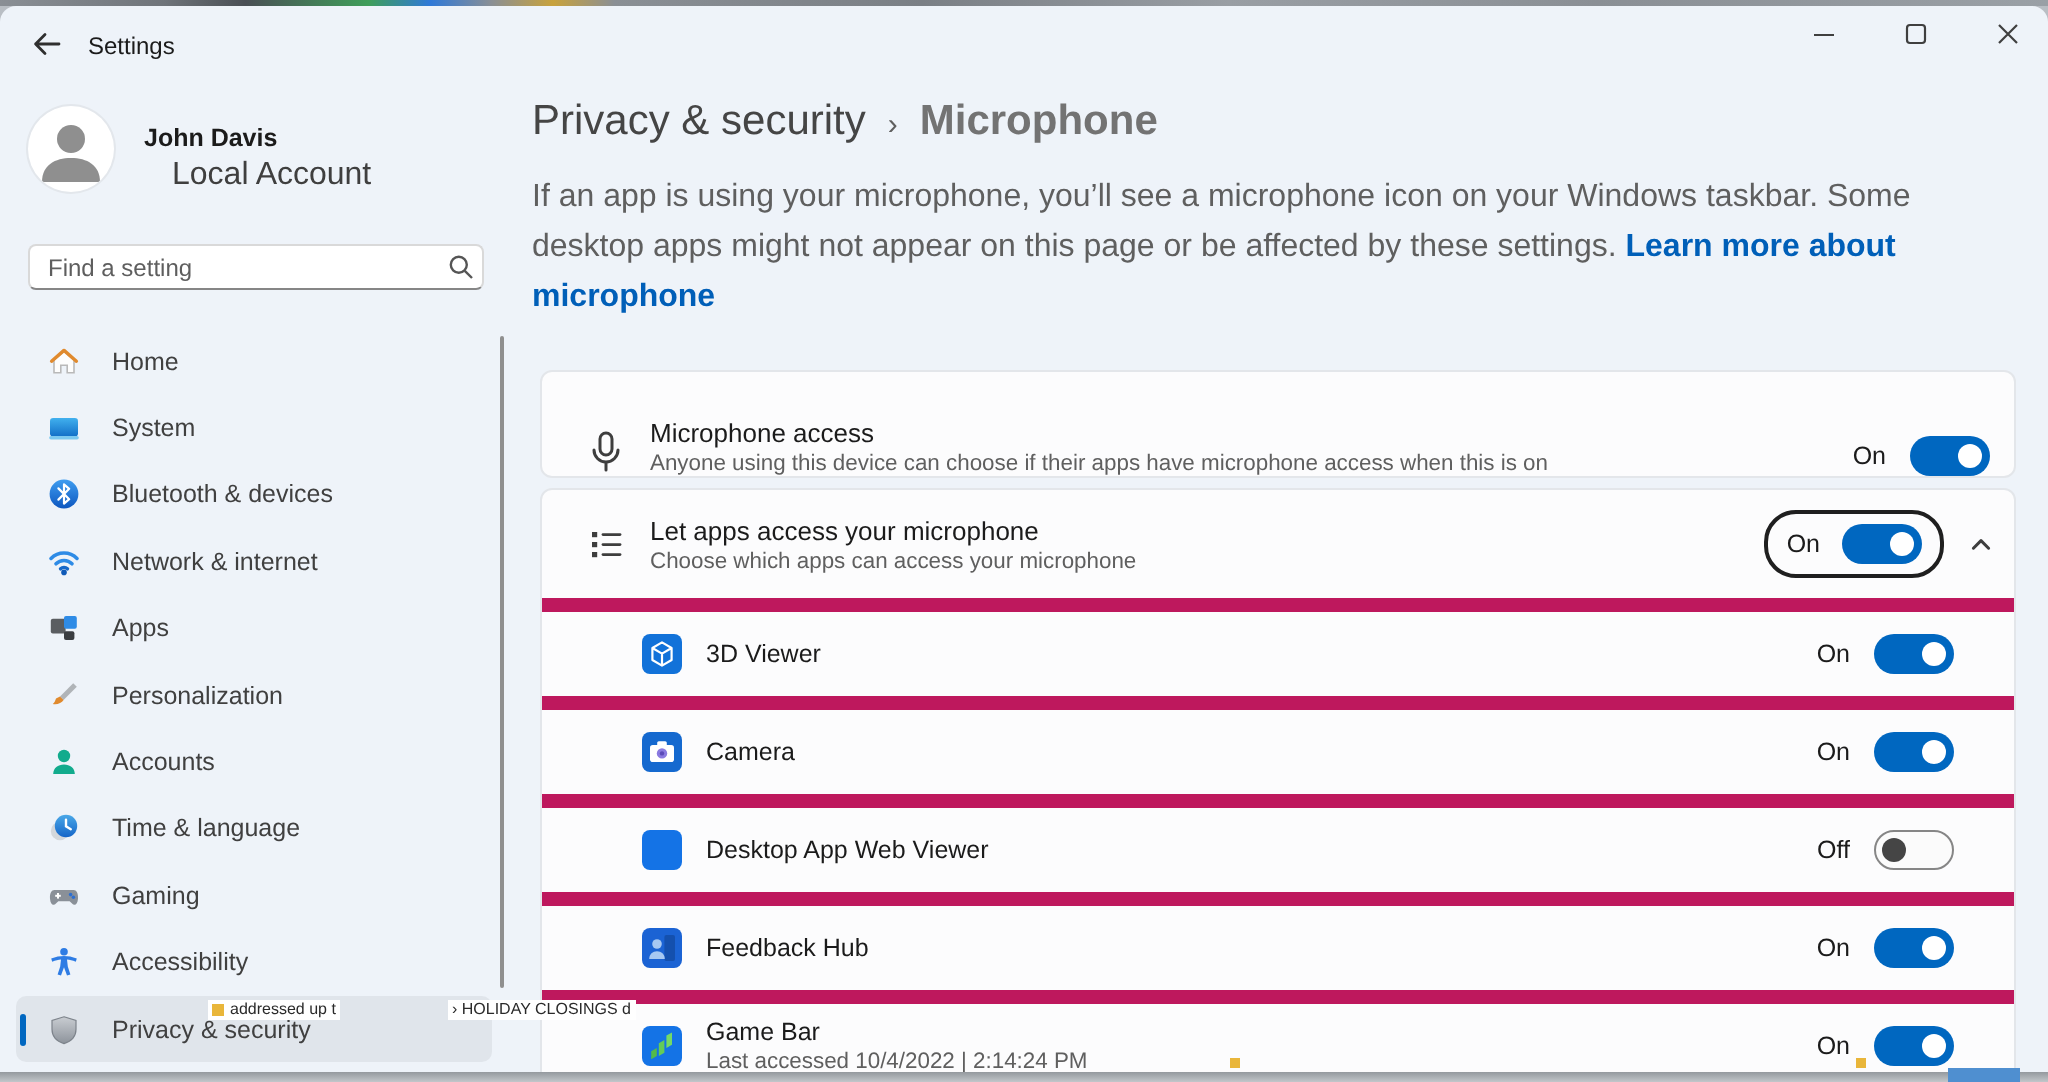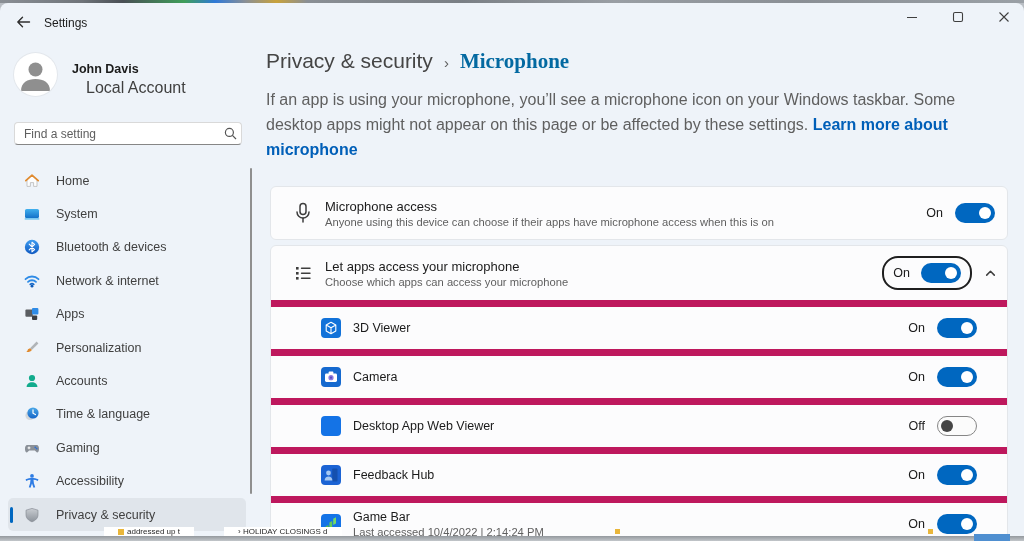--- a/index.html
+++ b/index.html
@@ -5,22 +5,22 @@
   * { margin:0; padding:0; box-sizing:border-box; }
   html,body { width:1024px; height:541px; overflow:hidden;
     font-family:"Liberation Sans", sans-serif; background:#b9bec4; }
 
   
   .top-strip { position:absolute; left:0; top:0; width:1024px; height:3px;
     background:linear-gradient(90deg,#8a8f95 0%,#6f747a 8%,#4a4f55 12%,#3f9e5a 18%,#2f79d8 21%,#8a8f95 24%,#c8a23c 27%,#8a8f95 30%,#7a7f85 45%,#999ea4 60%,#8a8f95 78%,#9aa0a6 100%); }
   .bottom-bar { position:absolute; left:0; top:536px; width:1024px; height:5px;
     background:linear-gradient(180deg,#94999e,#c2c6ca); z-index:6; }
   .corner-blue { position:absolute; right:14px; top:534px; width:36px; height:7px; background:#4f8fd0; z-index:7; }
-  .excel-frag { position:absolute; top:527px; height:10px; line-height:10px; font-size:8px;
-    color:#2a2a2a; background:#ffffff; padding:0 14px; white-space:nowrap; z-index:5; }
+  .excel-frag { position:absolute; top:500px; height:10px; line-height:10px; font-size:8px;
+    color:#2a2a2a; background:#ffffff; padding:0 2px; white-space:nowrap; z-index:5; }
   .excel-frag .mark { display:inline-block; width:6px; height:6px; background:#e9b63a; margin-right:3px; vertical-align:middle; }
   .excel-dot { position:absolute; top:529px; width:5px; height:5px; background:#e9b63a; z-index:5; }
 
   
   .win { position:absolute; left:0; top:3px; width:1024px; height:533px;
     background:#eef3f9; border-radius:8px 8px 0 0; overflow:hidden; z-index:2; }
 
   
   .back-btn { position:absolute; left:16px; top:12px; width:18px; height:16px; cursor:pointer; }
   .win-title { position:absolute; left:44px; top:13px; font-size:12px; color:#1b1b1b; }
@@ -49,26 +49,26 @@
   .nav-item.selected::before { content:""; position:absolute; left:2px; top:9px; width:3px; height:16px;
     border-radius:2px; background:#0067c0; }
   .side-scroll { position:absolute; left:250px; top:165px; width:2px; height:326px;
     background:#8f8f8f; border-radius:1px; }
 
   
   .content { position:absolute; left:266px; top:0; width:758px; height:100%; }
   .breadcrumb { margin-top:46px; font-size:21px; display:flex; align-items:baseline; }
   .bc-parent { color:#454545; }
   .bc-sep { color:#5f5f5f; font-size:15px; margin:0 11px; }
-  .bc-current { color:#0369a1; font-weight:bold;font-family:Liberation Serif, serif; }
+  .bc-current { color:#737373; font-weight:bold; }
   .desc { margin-top:14px; width:744px; font-size:16px; line-height:1.55; color:#5f5f5f; }
   .desc a { color:#005fb8; font-weight:bold; text-decoration:none; cursor:pointer; }
 
   .card { margin-left:4px; width:738px; background:#fcfcfd; border:1px solid #e3e6ea; border-radius:6px; }
-  .card.first { margin-top:24px; height:54px; display:flex; align-items:center; }
+  .card.first { margin-top:24px; height:54px; display:flex; align-items:flex-end; }
   .expander { margin-top:5px; overflow:hidden; }
   .exp-header { height:54px; display:flex; align-items:center; }
   .row-icon { margin-left:22px; width:20px; display:flex; justify-content:center; }
   .row-text { margin-left:12px; }
   .row-title { font-size:13px; color:#1b1b1b; }
   .row-sub { font-size:11.2px; color:#5f5f5f; margin-top:2px; }
   .row-right { margin-left:auto; display:flex; align-items:center; gap:12px; }
   .card.first .row-right { padding-right:12px; }
   .state-lbl { font-size:12.5px; color:#1b1b1b; }
   .toggle { width:40px; height:20px; border-radius:10px; position:relative; cursor:pointer; flex:none; }

